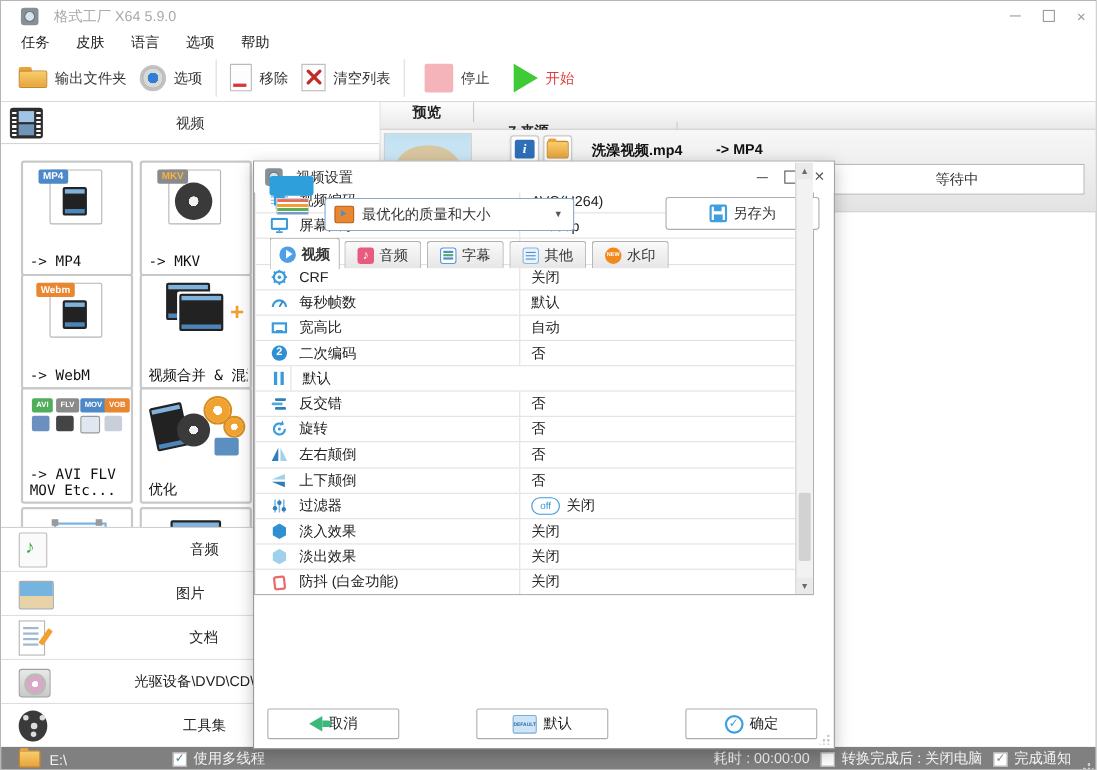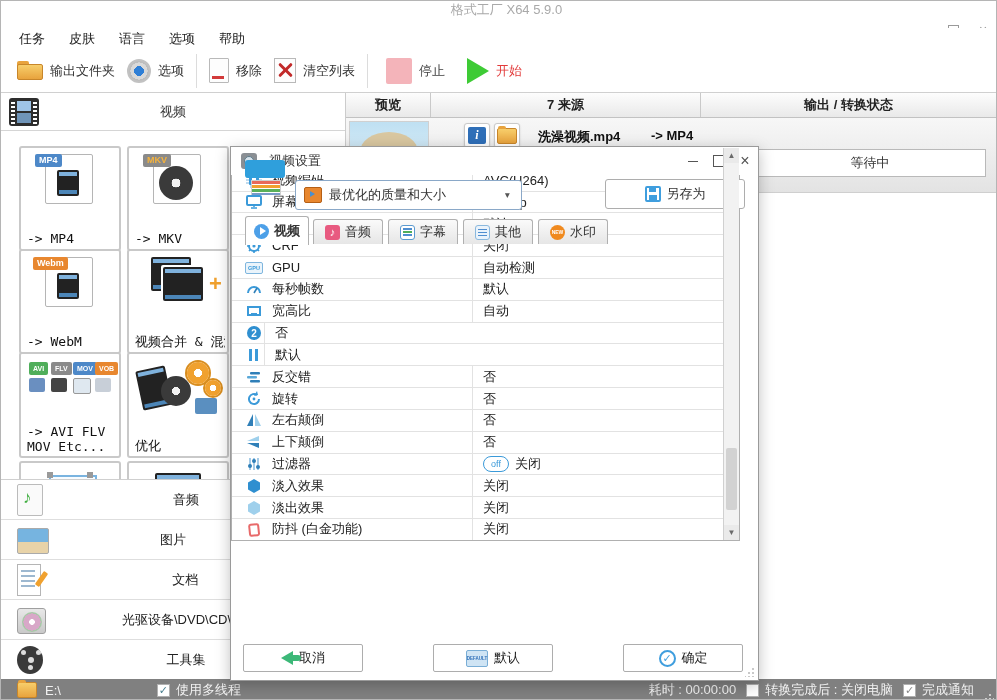--- a/index.html
+++ b/index.html
@@ -1,21 +1,21 @@
 <!DOCTYPE html>
 <html><head>
 <meta charset="utf-8">
 <style>
   html,body{margin:0;padding:0;background:#d9d9d9;font-family:"Liberation Sans","DejaVu Sans",sans-serif;}
   #frame{position:relative;width:997px;height:700px;background:#ffffff;overflow:hidden;
          font-size:13px;color:#333;border:1px solid #b5b5b5;box-sizing:border-box;}
   .s{position:absolute;}
   .flex{display:flex;align-items:center;}
   
-  #titlebar{left:0;top:0;width:997px;height:27px;background:#fff;flex-direction:column;}
+  #titlebar{left:0;top:0;width:997px;height:27px;background:#fff;}
   .app-ico{width:16px;height:16px;border-radius:3px;background:#8a8f94;position:relative;overflow:hidden;}
   .app-ico:before{content:"";position:absolute;left:3px;top:3px;width:10px;height:10px;border-radius:50%;background:#d8e4ec;border:1px solid #5c7a8a;box-sizing:border-box;}
   .title-text{color:#a9a9a9;font-size:13px;}
   .winbtn{width:30px;height:22px;display:flex;align-items:center;justify-content:center;color:#9a9a9a;font-size:14px;cursor:default;}
   .minline{width:10px;height:0;border-top:1px solid #9a9a9a;display:inline-block;}
   .maxbox{width:9px;height:9px;border:1px solid #9a9a9a;display:inline-block;}
   
   #menubar{left:0;top:27px;width:997px;height:21px;background:#fff;}
   .menu-item{padding:0 12px;color:#222;}
   
@@ -70,21 +70,21 @@
   .docu-ico:after{content:"";position:absolute;right:-4px;top:6px;width:5px;height:16px;background:#f0a12f;transform:rotate(35deg);border-radius:1px;}
   .drive-ico{position:relative;width:30px;height:24px;margin-top:3px;background:linear-gradient(#e8e8e8,#c9c9c9);border:1px solid #9f9f9f;border-radius:3px;}
   .drive-ico:before{content:"";position:absolute;left:4px;top:3px;width:20px;height:20px;border-radius:50%;
       background:radial-gradient(circle,#fff 0 20%,#d8a8c8 21% 60%,#a8c8a8 61% 100%);}
   .reel-ico{position:relative;width:28px;height:28px;border-radius:50%;background:#3a3a3a;}
   .reel-ico:before{content:"";position:absolute;left:11px;top:11px;width:6px;height:6px;border-radius:50%;background:#ddd;}
   .reel-ico:after{content:"";position:absolute;left:4px;top:4px;width:5px;height:5px;border-radius:50%;background:#ddd;
       box-shadow:15px 0 0 #ddd,7px 15px 0 #ddd;}
   
   #queue-header{left:345px;top:92px;width:650px;height:25px;background:linear-gradient(#fdfdfd,#e9e9e9);
-      border-bottom:1px solid #c2c2c2;box-sizing:border-box;display:flex;}
+      border-bottom:1px solid #c2c2c2;box-sizing:border-box;display:flex;flex-direction:column;}
   .qh{display:flex;align-items:center;justify-content:center;font-weight:bold;color:#222;border-right:1px solid #c9c9c9;box-sizing:border-box;height:100%;}
   #queue-row{left:345px;top:117px;width:650px;height:75px;background:linear-gradient(#f7f7f7,#e3e3e3);border-bottom:1px solid #cfcfcf;box-sizing:border-box;}
   .thumb{position:absolute;left:3px;top:3px;width:80px;height:68px;background:linear-gradient(180deg,#bfe0f2,#eaf6fd);overflow:hidden;border:1px solid #d0d0d0;box-sizing:border-box;}
   .hat{position:absolute;left:10px;top:10px;width:58px;height:40px;background:#d9c7a0;border-radius:50% 50% 45% 45%;}
   .hat:after{content:"";position:absolute;left:6px;top:22px;width:46px;height:8px;background:#f3efe6;border-radius:4px;}
   .sq-ico{width:24px;height:23px;border-radius:3px;border:1px solid #c9c9c9;background:#fff;display:flex;align-items:center;justify-content:center;box-shadow:0 1px 2px rgba(0,0,0,.15);}
   .info-i{width:18px;height:17px;border-radius:2px;background:#2f6fb8;color:#fff;font-family:"Liberation Serif",serif;font-style:italic;font-weight:bold;display:flex;align-items:center;justify-content:center;font-size:12px;}
   .fold2{position:relative;width:18px;height:14px;background:linear-gradient(#f7ce6b,#e8a33d);border:1px solid #c8862a;border-radius:2px;}
   .fold2:before{content:"";position:absolute;left:0;top:-3px;width:8px;height:3px;background:#e8a33d;border-radius:2px 2px 0 0;}
   .qname{font-weight:bold;color:#111;}
@@ -467,29 +467,20 @@
                 <path d="M8 1v2M8 13v2M1 8h2M13 8h2M3 3l1.4 1.4M11.6 11.6L13 13M13 3l-1.4 1.4M4.4 11.6L3 13" stroke="#3b9ad9" stroke-width="1.6"></path>
               </svg>
             </span>
           <span class="slabel">CRF</span>
           <span class="sval">
               <span>关闭</span>
             </span>
         </div>
         <div class="srow">
           <span class="ric">
-              <span style="font-size:5.5px;border:1px solid #7fb6de;background:#eaf4fb;color:#3b9ad9;border-radius:2px;padding:2px 2px">GPU</span>
-            </span>
-          <span class="slabel">GPU</span>
-          <span class="sval">
-              <span>自动检测</span>
-            </span>
-        </div>
-        <div class="srow">
-          <span class="ric">
               <svg width="16" height="12">
                 <path d="M2 10a6 6 0 0 1 12 0" fill="none" stroke="#3b9ad9" stroke-width="2"></path>
                 <path d="M8 10L11 5" stroke="#2f7fb8" stroke-width="1.6"></path>
               </svg>
             </span>
           <span class="slabel">每秒帧数</span>
           <span class="sval">
               <span>默认</span>
             </span>
         </div>
@@ -503,20 +494,21 @@
             </span>
           <span class="slabel">宽高比</span>
           <span class="sval">
               <span>自动</span>
             </span>
         </div>
         <div class="srow">
           <span class="ric">
               <span style="width:14px;height:14px;border-radius:50%;background:#2f8fd0;color:#fff;font-size:10px;display:flex;align-items:center;justify-content:center">2</span>
             </span>
+          <span class="slabel">二次编码</span>
           <span class="sval">
               <span>否</span>
             </span>
         </div>
         <div class="srow">
           <span class="ric">
               <svg width="14" height="14">
                 <rect x="2" y="1" width="3" height="12" fill="#3b9ad9"></rect>
                 <rect x="8" y="1" width="3" height="12" fill="#3b9ad9"></rect>
               </svg>

